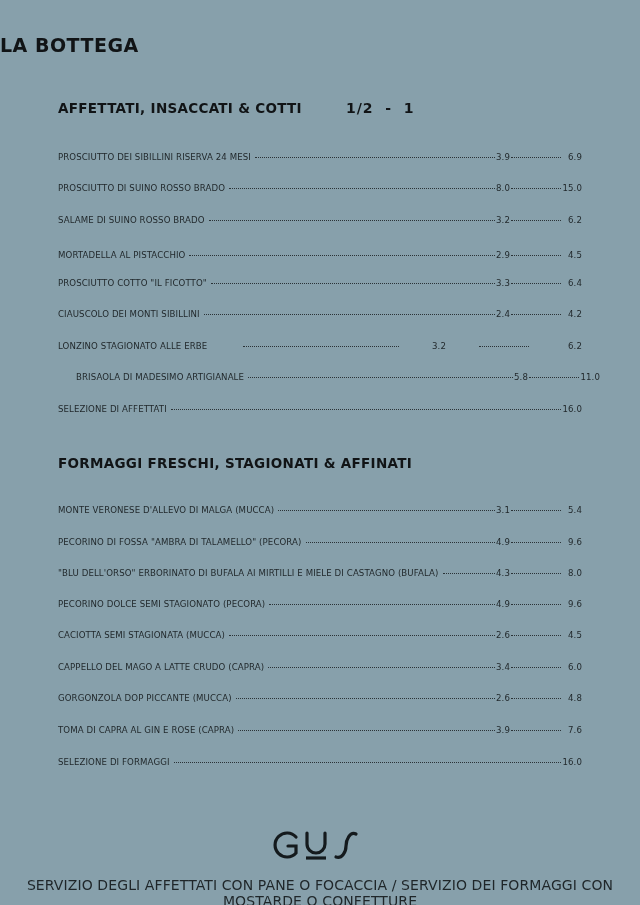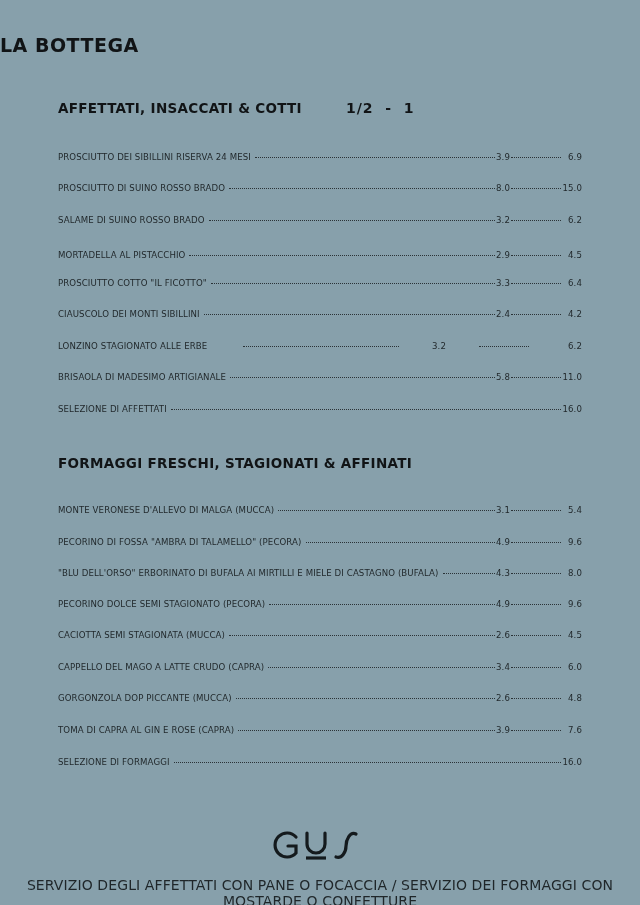--- a/index.html
+++ b/index.html
@@ -115,21 +115,21 @@
       <span class="leader2"></span>
       <span class="price2">4.2</span>
   </div>
   <div class="item" style="top:341px;gap:32px;">
     <span class="name">LONZINO STAGIONATO ALLE ERBE</span>
       <span class="leader"></span>
       <span class="price">3.2</span>
       <span class="leader2"></span>
       <span class="price2">6.2</span>
   </div>
-  <div class="item" style="top:372px;">
+  <div class="item" style="top:372px;margin-left:18px;">
     <span class="name">BRISAOLA DI MADESIMO ARTIGIANALE</span>
       <span class="leader"></span>
       <span class="price">5.8</span>
       <span class="leader2"></span>
       <span class="price2">11.0</span>
   </div>
   <div class="item single" style="top:404px;">
     <span class="name">SELEZIONE DI AFFETTATI</span>
       <span class="leader"></span>
       <span class="price2">16.0</span>

